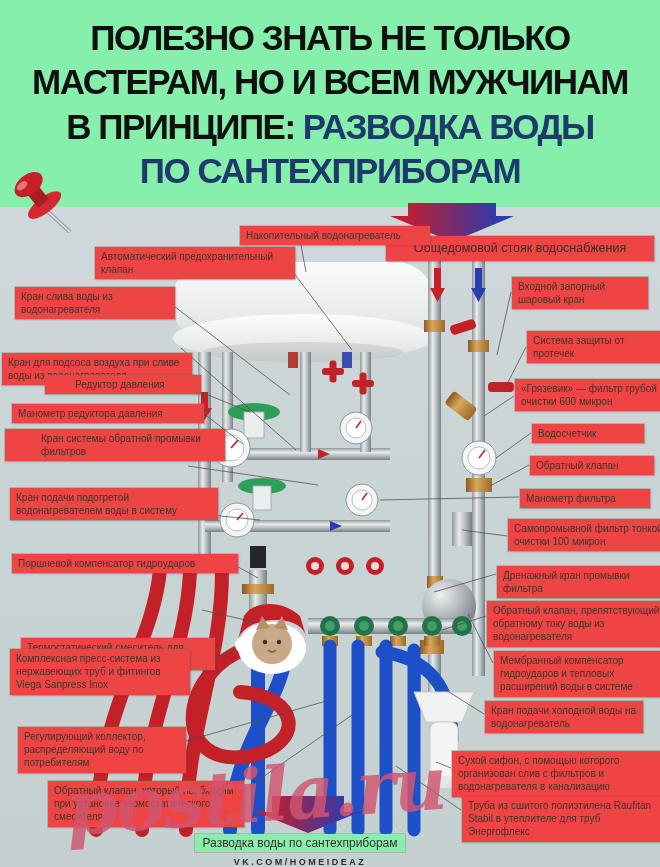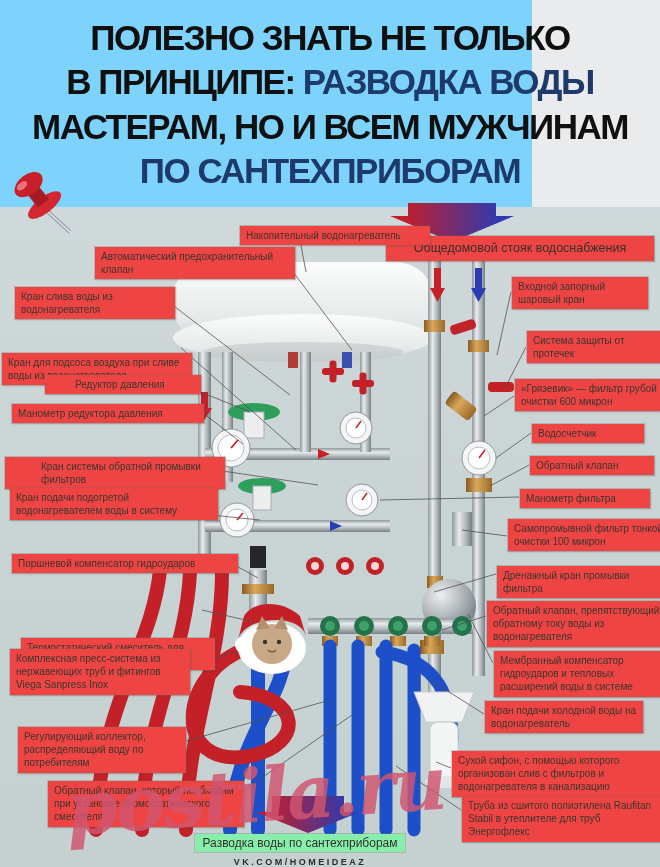--- a/index.html
+++ b/index.html
@@ -1,20 +1,20 @@
 <!DOCTYPE html>
 <html><head>
 <meta charset="utf-8">
 <style>
   html,body{margin:0;padding:0;}
   body{width:660px;height:867px;font-family:"Liberation Sans",sans-serif;background:#e9ebed;}
   #page{position:relative;width:660px;height:867px;overflow:hidden;background:#e9ebed;}
 
   
-  #header{position:absolute;left:0;top:0;width:532px;height:207px;background:#7dd3fc;}
+  #header{position:absolute;left:0;top:0;width:660px;height:207px;background:#86efac;}
   .title{width:660px;text-align:center;margin-top:16px;font-weight:700;
          font-size:35px;line-height:1.27;letter-spacing:-1.5px;color:#101010;}
   .title .ln{white-space:nowrap;display:block;}
   .accent{color:#1d3a6b;}
 
   
   #diagram{position:absolute;left:0;top:207px;width:660px;height:660px;
            background:linear-gradient(180deg,#cfd8da 0%,#c8d3d4 55%,#c5d1d1 100%);}
   svg.layer{position:absolute;left:0;top:0;pointer-events:none;}
 
@@ -35,22 +35,22 @@
       transform-origin:left center;letter-spacing:-2px;white-space:nowrap;}
 </style>
 </head>
 <body>
 
 <div id="page">
 
   <div id="header">
     <div class="title">
       <span class="ln">ПОЛЕЗНО ЗНАТЬ НЕ ТОЛЬКО</span>
+      <span class="ln">МАСТЕРАМ, НО И ВСЕМ МУЖЧИНАМ</span>
       <span class="ln"><span>В ПРИНЦИПЕ:</span>&nbsp;<span class="accent">РАЗВОДКА ВОДЫ</span></span>
-      <span class="ln">МАСТЕРАМ, НО И ВСЕМ МУЖЧИНАМ</span>
       <span class="ln accent">ПО САНТЕХПРИБОРАМ</span>
     </div>
   </div>
 
   <div id="diagram"></div>
 
   <svg class="layer" width="660" height="867" viewBox="0 0 660 867">
     <defs>
       <linearGradient id="chromeV" x1="0" y1="0" x2="1" y2="0">
         <stop offset="0" stop-color="#8f979c"></stop>
@@ -258,21 +258,21 @@
   </svg>
 
   <div class="lbl big" style="left:386px;top:236px;width:256px;">Общедомовой стояк водоснабжения</div>
   <div class="lbl" style="left:240px;top:226px;width:178px;">Накопительный водонагреватель</div>
 
   <div class="lbl" style="left:95px;top:247px;width:188px;">Автоматический предохранительный клапан</div>
   <div class="lbl" style="left:15px;top:287px;width:148px;">Кран слива воды из водонагревателя</div>
   <div class="lbl" style="left:2px;top:353px;width:178px;">Кран для подсоса воздуха при сливе воды из водонагревателя</div>
   <div class="lbl" style="left:45px;top:375px;width:120px;padding-left:30px;">Редуктор давления</div>
   <div class="lbl" style="left:12px;top:404px;width:180px;">Манометр редуктора давления</div>
-  <div class="lbl" style="left:5px;top:457px;width:178px;padding-left:36px;">Кран системы обратной промывки фильтров</div>
+  <div class="lbl" style="left:5px;top:429px;width:178px;padding-left:36px;">Кран системы обратной промывки фильтров</div>
   <div class="lbl" style="left:10px;top:488px;width:196px;">Кран подачи подогретой водонагревателем воды в систему</div>
   <div class="lbl" style="left:12px;top:554px;width:214px;">Поршневой компенсатор гидроударов</div>
   <div class="lbl" style="left:21px;top:594px;width:182px;margin-top:44px;">Термостатический смеситель для гигиенического душа</div>
   <div class="lbl" style="left:10px;top:649px;width:168px;">Комплексная пресс-система из нержавеющих труб и фитингов Viega Sanpress Inox</div>
   <div class="lbl" style="left:18px;top:727px;width:156px;">Регулирующий коллектор, распределяющий воду по потребителям</div>
   <div class="lbl" style="left:48px;top:781px;width:184px;">Обратный клапан, который необходим при установке термостатического смесителя</div>
 
   <div class="lbl" style="left:512px;top:277px;width:124px;">Входной запорный шаровый кран</div>
   <div class="lbl" style="left:527px;top:331px;width:122px;">Система защиты от протечек</div>
   <div class="lbl" style="left:515px;top:379px;width:142px;">«Грязевик» — фильтр грубой очистки 600 микрон</div>

